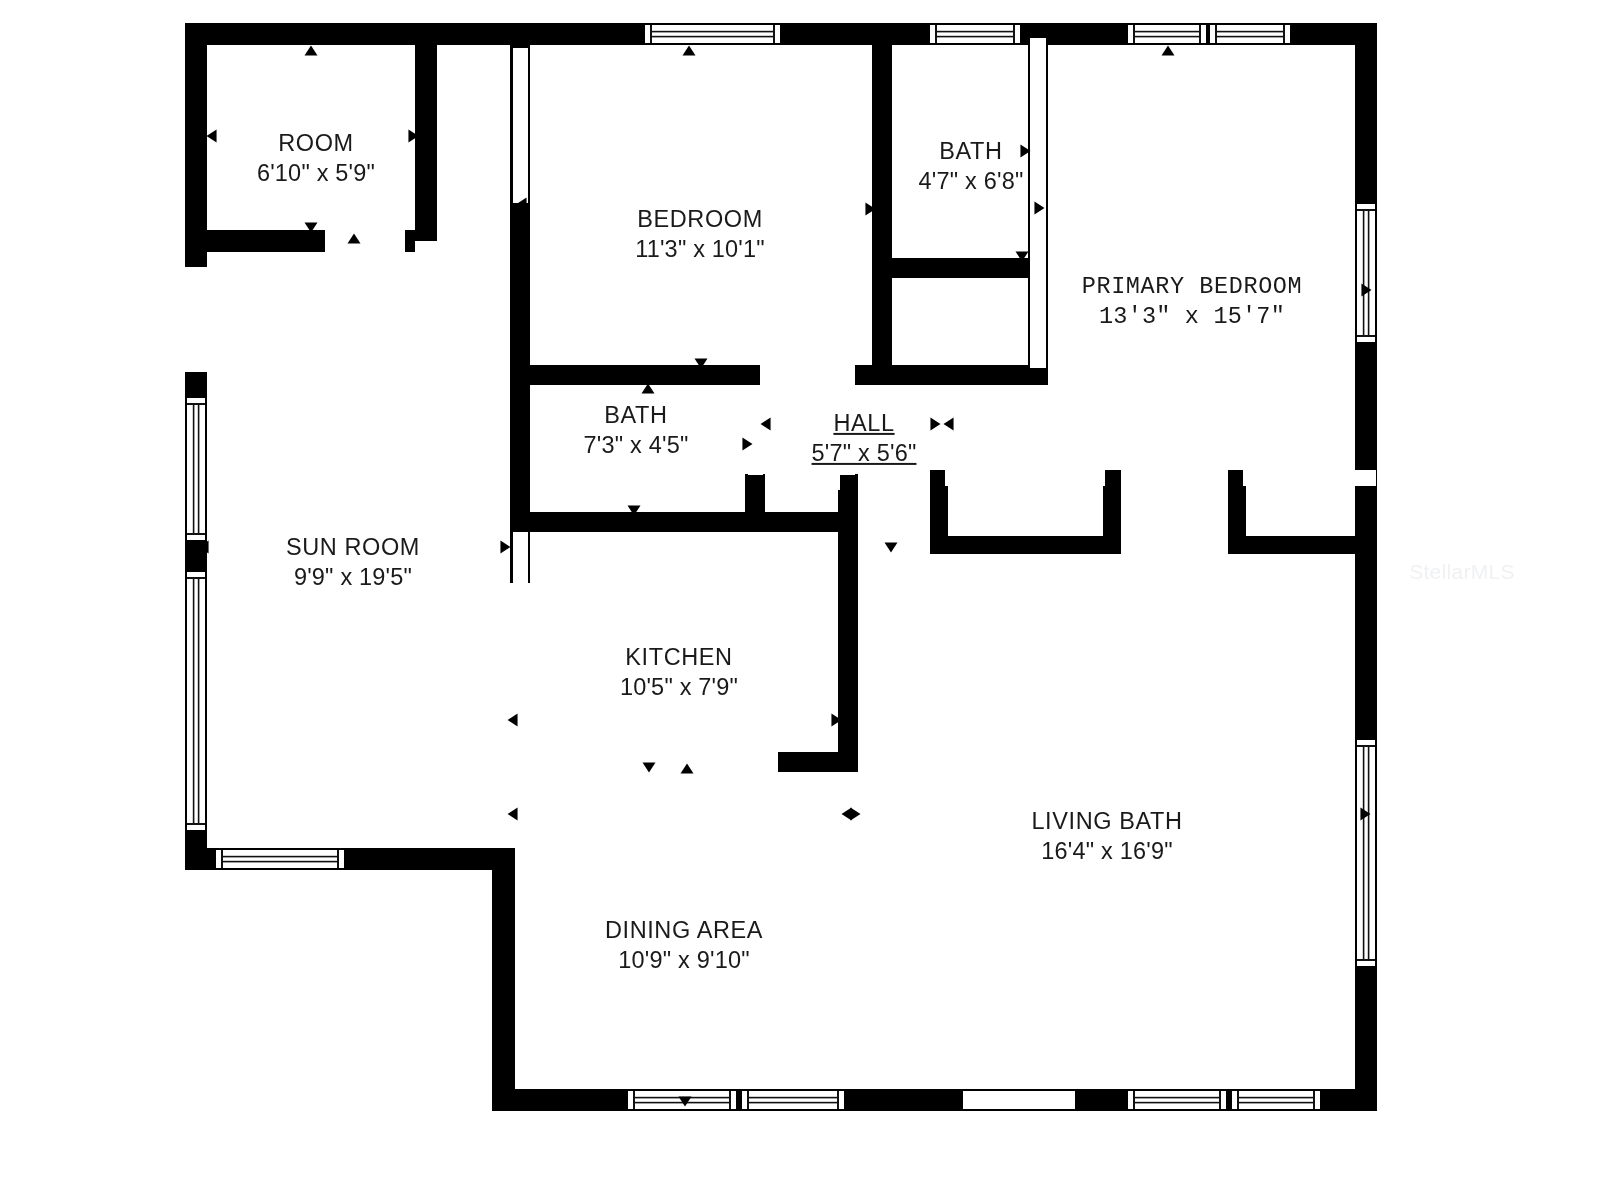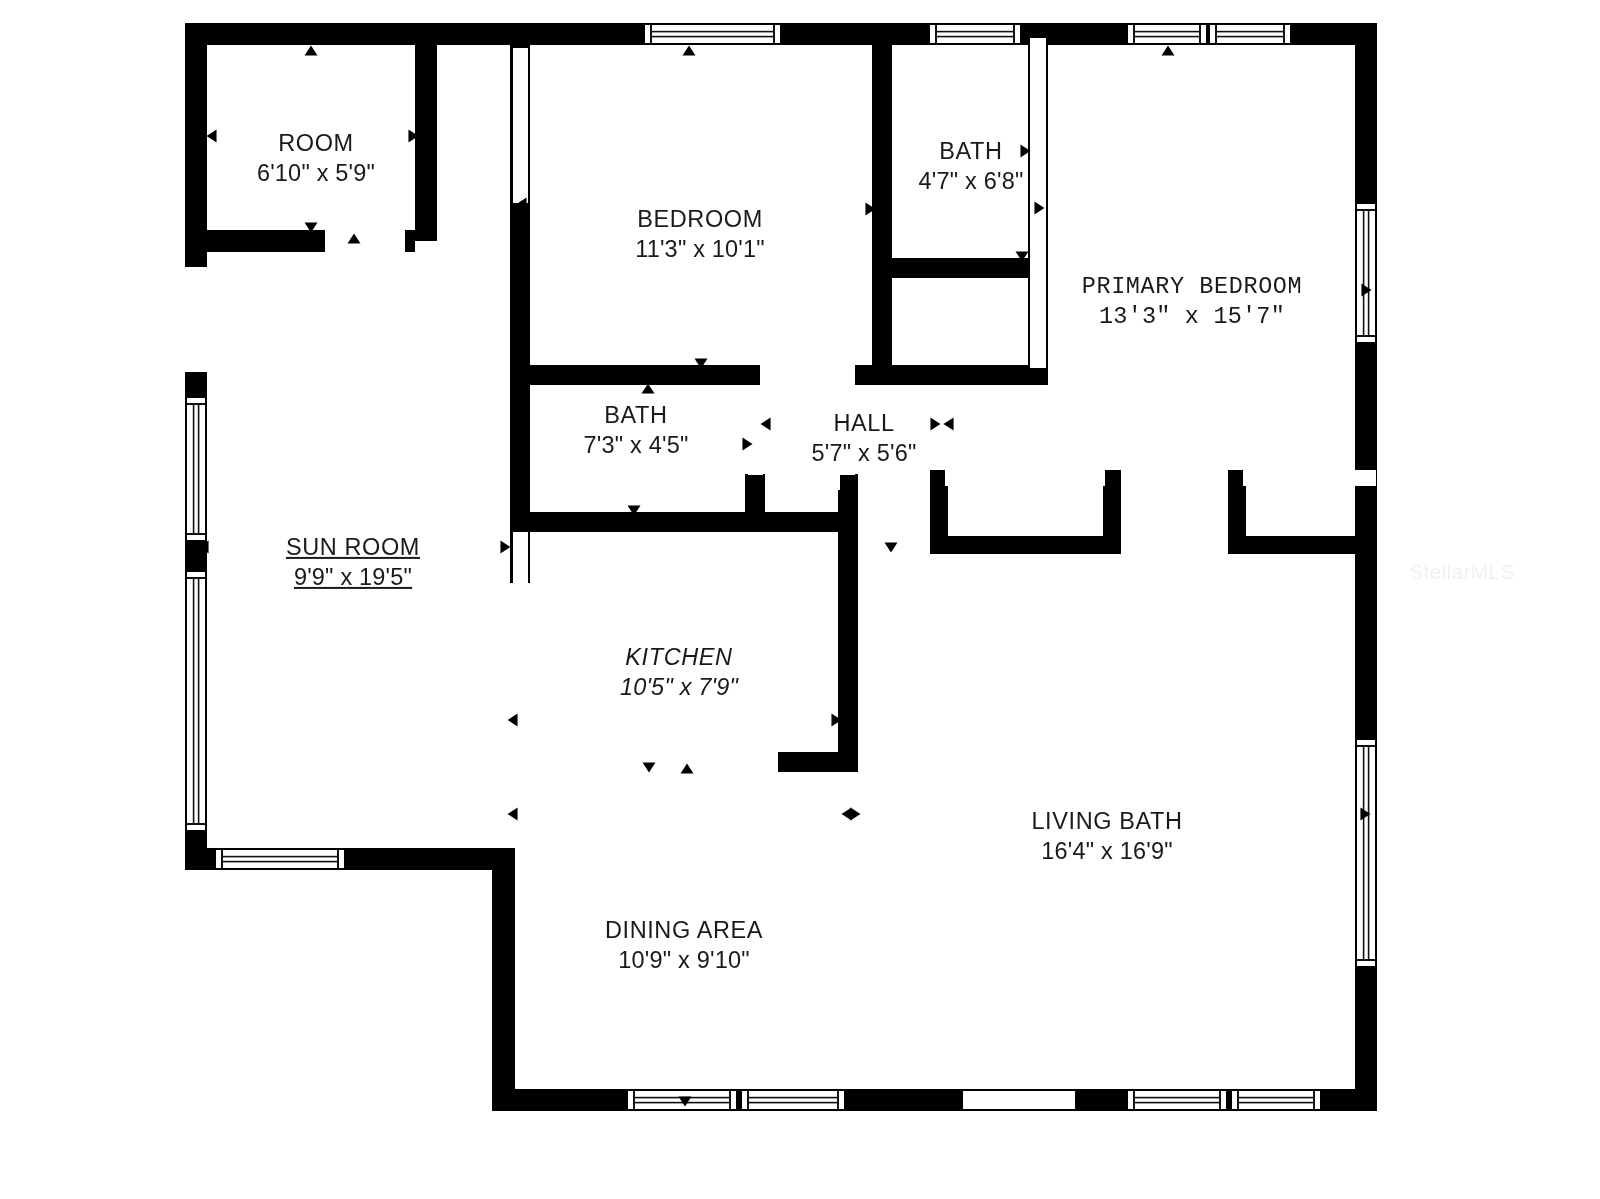--- a/index.html
+++ b/index.html
@@ -262,29 +262,29 @@
         <span class="rl-dims">4'7" x 6'8"</span>
       </div>
       <div class="room-label" style="left: 1192px; top: 302px; font-family: Liberation Mono, monospace;">
         <span class="rl-name">PRIMARY BEDROOM</span>
         <span class="rl-dims">13'3" x 15'7"</span>
       </div>
       <div class="room-label" style="left: 636px; top: 430px;">
         <span class="rl-name">BATH</span>
         <span class="rl-dims">7'3" x 4'5"</span>
       </div>
-      <div class="room-label" style="left: 864px; top: 438px;">
+      <div class="room-label" style="left: 864px; top: 438px; text-decoration: underline;">
         <span class="rl-name">HALL</span>
         <span class="rl-dims">5'7" x 5'6"</span>
       </div>
-      <div class="room-label" style="left: 353px; top: 562px; text-decoration: underline;">
+      <div class="room-label" style="left: 353px; top: 562px;">
         <span class="rl-name">SUN ROOM</span>
         <span class="rl-dims">9'9" x 19'5"</span>
       </div>
-      <div class="room-label" style="left: 679px; top: 672px; font-style: italic;">
+      <div class="room-label" style="left: 679px; top: 672px;">
         <span class="rl-name">KITCHEN</span>
         <span class="rl-dims">10'5" x 7'9"</span>
       </div>
       <div class="room-label" style="left: 1107px; top: 836px;">
         <span class="rl-name">LIVING BATH</span>
         <span class="rl-dims">16'4" x 16'9"</span>
       </div>
       <div class="room-label" style="left: 684px; top: 945px;">
         <span class="rl-name">DINING AREA</span>
         <span class="rl-dims">10'9" x 9'10"</span>

